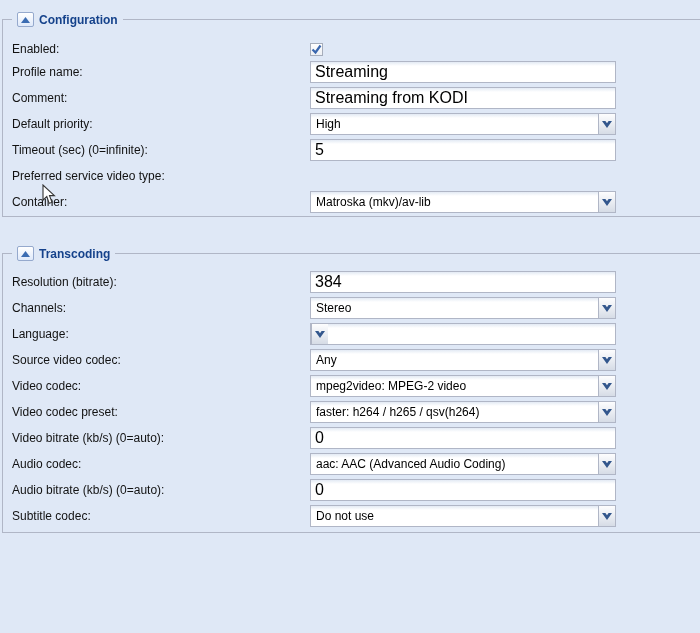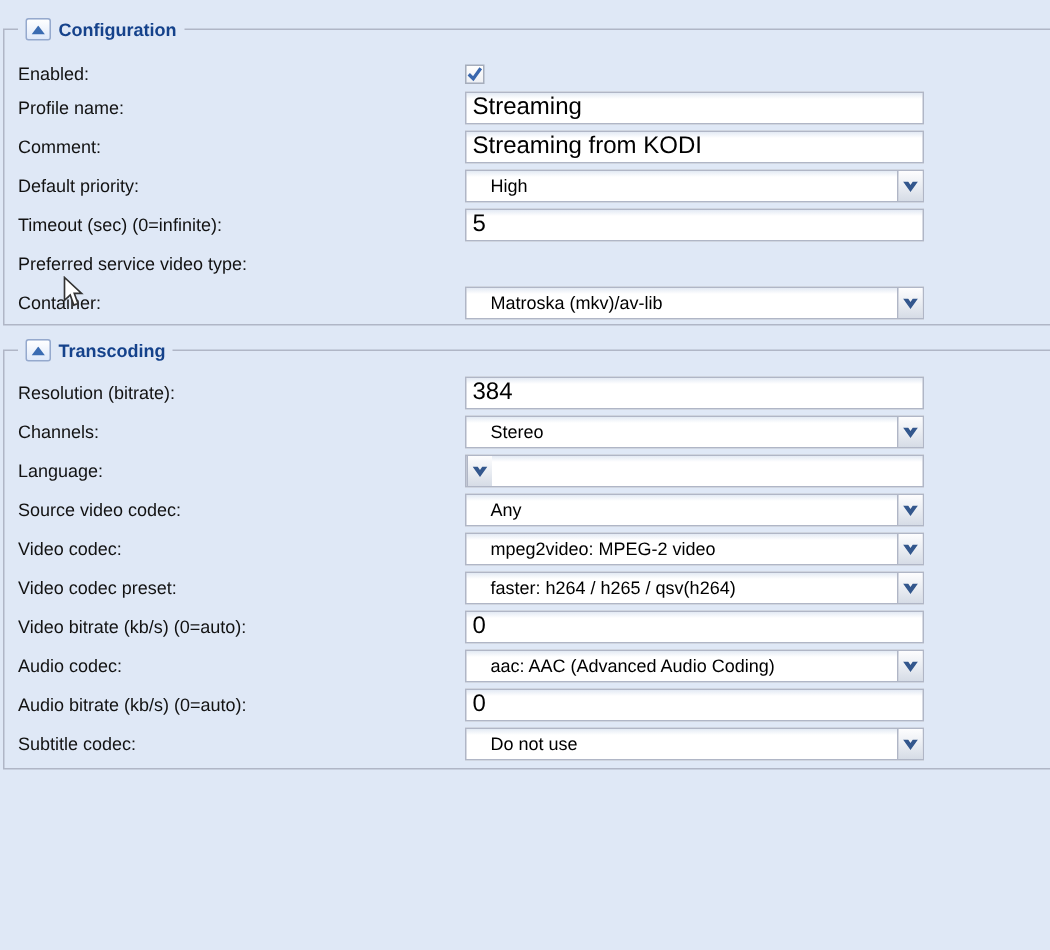--- a/index.html
+++ b/index.html
@@ -11,21 +11,21 @@
     overflow: hidden;
     position: relative;
   }
   .fieldset {
     border: 1px solid #b0b6c6;
     margin: 0 -1px 0 2px;
     position: relative;
     background: transparent;
   }
   #fs-0 { margin-top: 19px; padding: 18px 0 1px 0; }
-  #fs-1 { margin-top: 16px; padding: 15px 0 3px 0; }
+  #fs-1 { margin-top: 36px; padding: 15px 0 3px 0; }
   .legend {
     position: absolute; top: -10px; left: 9px;
     background: #dfe8f6;
     padding: 0 5px;
     height: 19px;
     display: flex; align-items: center; gap: 5px;
   }
   .legend-title {
     font-weight: bold;
     color: #15428b;
@@ -68,21 +68,21 @@
     width: 306px; height: 22px;
     box-sizing: border-box;
     border: 1px solid #b0b6c6;
     background: #fff;
     background-image: linear-gradient(#e3eaf4 0px, #ffffff 4px);
     display: flex; align-items: center;
     cursor: default;
   }
   .combo-text {
     flex: 1;
-    padding-left: 16px;
+    padding-left: 5px;
     color: #000;
     white-space: nowrap; overflow: hidden;
   }
   .trigger {
     width: 17px; height: 100%;
     box-sizing: border-box;
     border-left: 1px solid #b0b6c6;
     background: linear-gradient(#fdfdfe 0%, #eceff4 45%, #d6dce6 100%);
     display: flex; align-items: center; justify-content: center;
     cursor: pointer;

